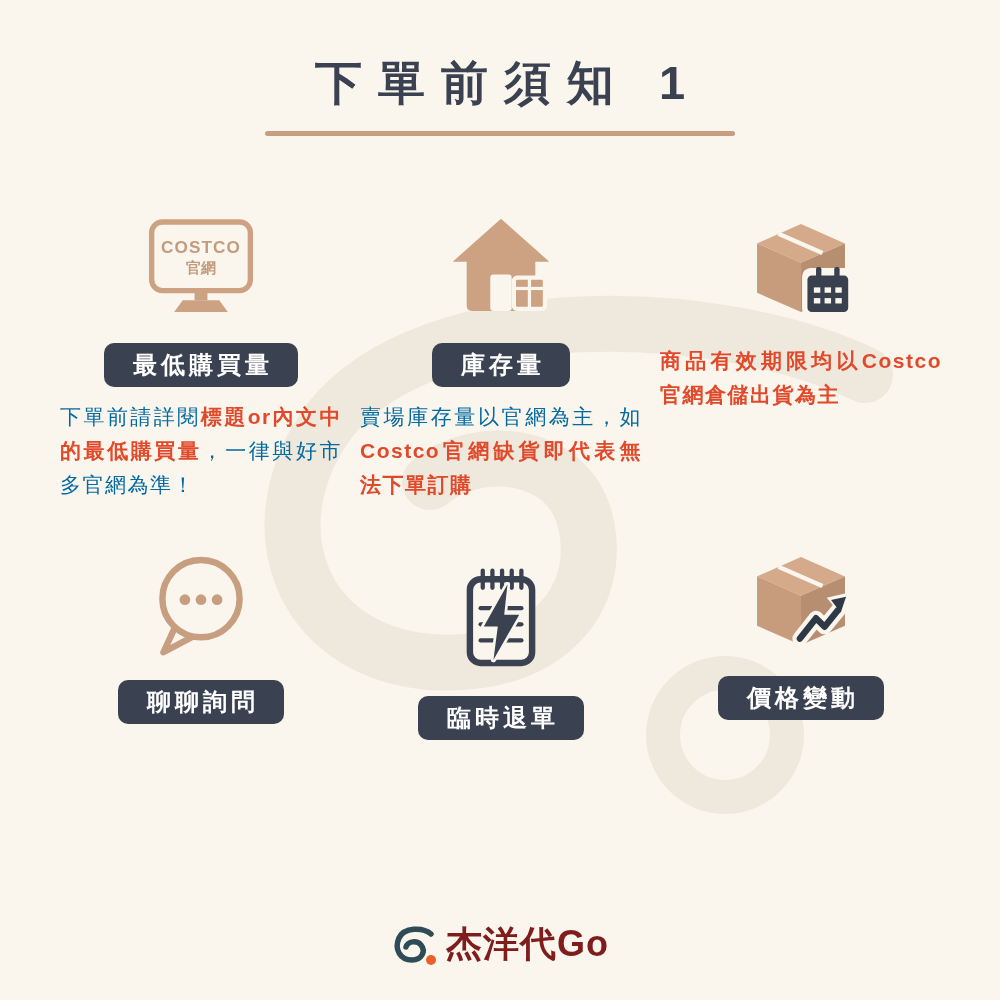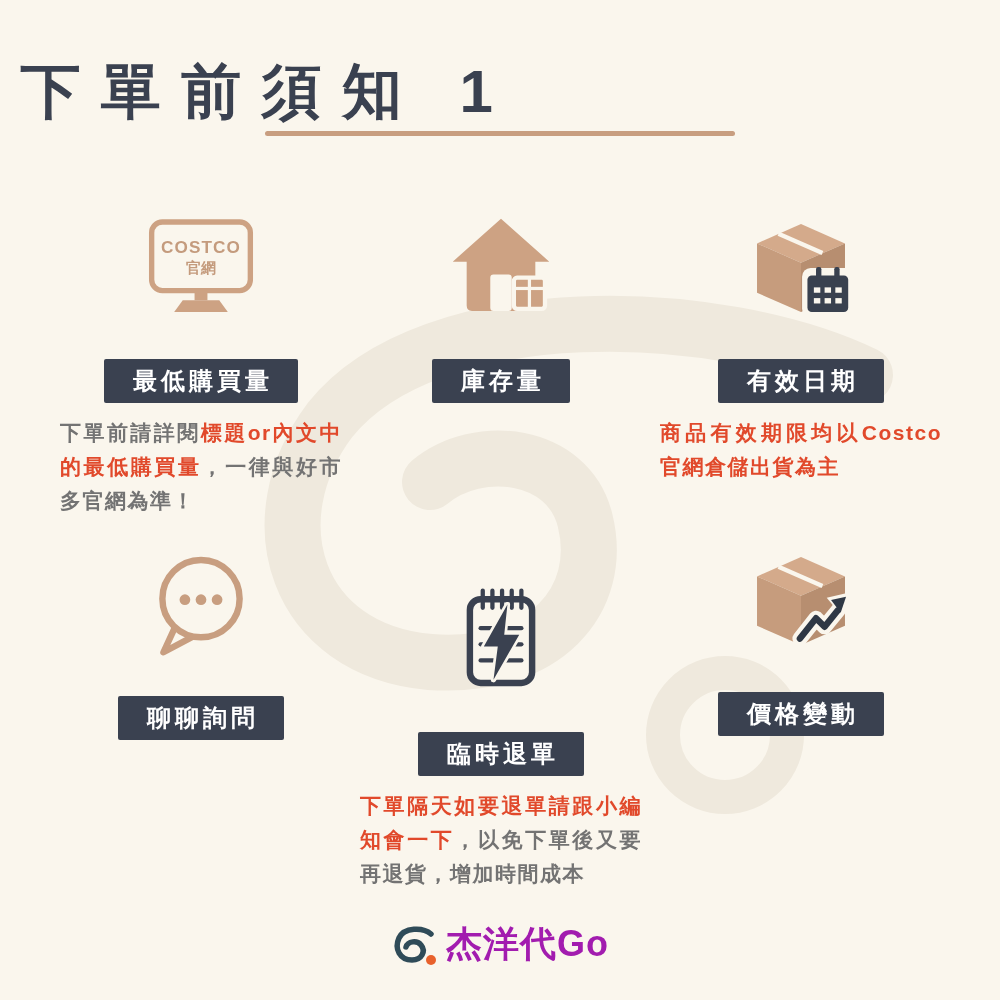--- a/index.html
+++ b/index.html
@@ -8,66 +8,67 @@
     font-family:"Liberation Sans","DejaVu Sans",sans-serif;
     background:#FAF6ED;
     overflow:hidden;
   }
   .poster{position:relative;width:1000px;height:1000px;background:#FAF6ED;}
   .watermark{position:absolute;inset:0;z-index:0;pointer-events:none;}
   .content{position:absolute;inset:0;z-index:1;}
 
   .title{
     position:absolute;top:52px;left:0;width:100%;
-    font-size:60px;font-weight:700;
+    text-align:center;
+    font-size:47px;font-weight:700;
     color:#3A4150;letter-spacing:0.34em;text-indent:0.34em;
   }
   .title-underline{
     position:absolute;top:131px;left:calc(50% - 235px);
     width:470px;height:5px;border-radius:3px;background:#C89E80;
   }
 
   .section{
     position:absolute;width:282px;
     display:flex;flex-direction:column;align-items:center;
   }
   .sec-r1c1{left:60px;top:203px;}
   .sec-r1c2{left:360px;top:203px;justify-content:flex-end;}
   .sec-r1c3{left:660px;top:203px;}
   .sec-r2c1{left:60px;top:540px;}
-  .sec-r2c2{left:360px;top:576px;}
+  .sec-r2c2{left:360px;top:556px;}
   .sec-r2c3{left:660px;top:536px;}
 
   .icon-box{height:128px;display:flex;align-items:center;justify-content:center;}
   .icon-box svg{display:block;}
 
   .badge{
-    margin-top:28px;
+    margin-top:12px;
     background:#3A4150;color:#FFFFFF;
     font-size:24px;font-weight:700;
     letter-spacing:4px;text-indent:4px;
-    padding:6px 25px;border-radius:2px;
+    padding:6px 25px;border-radius:10px;
     white-space:nowrap;
   }
   .sec-text{
     margin-top:13px;width:100%;
     font-size:21px;line-height:1.62;
     letter-spacing:1.5px;
     text-align:justify;
     color:#3B3B3B;font-weight:500;
   }
-  .t-dark{color:#737373;font-weight:bold;}
+  .t-dark{color:#0369a1;}
   .t-red{color:#E1492B;font-weight:700;}
 
   .footer{
     position:absolute;top:920px;left:0;width:100%;
     display:flex;align-items:center;justify-content:center;gap:9px;
   }
   .brand-text{
-    font-size:36px;font-weight:800;color:#a21caf;letter-spacing:1px;
+    font-size:36px;font-weight:800;color:#7f1d1d;letter-spacing:1px;
   }
 </style>
 </head>
 <body>
 
 <div class="poster">
 
   <svg class="watermark" viewBox="0 0 1000 1000" width="1000" height="1000">
     <path d="M 865 375 C 720 305, 430 295, 330 420 C 255 520, 295 650, 430 662 C 545 670, 605 600, 585 520 C 568 452, 478 442, 430 482" fill="none" stroke="#EFE9DD" stroke-width="56" stroke-linecap="round"></path>
     <circle cx="725" cy="735" r="62" fill="none" stroke="#EFE9DD" stroke-width="34"></circle>
@@ -96,20 +97,21 @@
       <div class="icon-box">
         <svg width="118" height="118" viewBox="0 0 110 110">
           <path d="M55 10 L10 50 L23 50 L23 91 Q23 96 28 96 L82 96 Q87 96 87 91 L87 50 L100 50 Z" fill="#CDA283"></path>
           <rect x="45" y="62" width="20" height="34" rx="3" fill="#FAF6ED"></rect>
           <rect x="67" y="65" width="29" height="29" rx="3" fill="#CDA283" stroke="#FAF6ED" stroke-width="4"></rect>
           <line x1="81.5" y1="65" x2="81.5" y2="94" stroke="#FAF6ED" stroke-width="3"></line>
           <line x1="67" y1="75" x2="96" y2="75" stroke="#FAF6ED" stroke-width="3"></line>
         </svg>
       </div>
       <div class="badge">庫存量</div>
+      <div class="sec-text"><span class="t-dark">賣場庫存量以官網為主，如</span><span class="t-red">Costco官網缺貨即代表無法下單訂購</span></div>
     </div>
 
     <div class="section sec-r1c3">
       <div class="icon-box">
         <svg width="118" height="118" viewBox="0 0 110 110">
           <polygon points="14,33 55,15 96,33 55,51" fill="#D4AA8B"></polygon>
           <polygon points="14,33 55,51 55,97 14,79" fill="#C69C7D"></polygon>
           <polygon points="96,33 55,51 55,97 96,79" fill="#B78E70"></polygon>
           <line x1="34" y1="24" x2="75" y2="42" stroke="#FAF6ED" stroke-width="4"></line>
           <rect x="56" y="56" width="48" height="46" rx="8" fill="#FAF6ED"></rect>
@@ -119,21 +121,20 @@
           <g fill="#FAF6ED">
             <rect x="67" y="74" width="6" height="5"></rect>
               <rect x="77" y="74" width="6" height="5"></rect>
               <rect x="87" y="74" width="6" height="5"></rect>
             <rect x="67" y="84" width="6" height="5"></rect>
               <rect x="77" y="84" width="6" height="5"></rect>
               <rect x="87" y="84" width="6" height="5"></rect>
           </g>
         </svg>
       </div>
-      <div class="badge">有效日期</div>
       <div class="sec-text"><span class="t-red">商品有效期限均以Costco官網倉儲出貨為主</span></div>
     </div>
 
     <div class="section sec-r2c1">
       <div class="icon-box">
         <svg width="118" height="118" viewBox="0 0 110 110">
           <polygon points="32,74 20,100 50,84" fill="#FAF6ED" stroke="#C89E80" stroke-width="6" stroke-linejoin="round"></polygon>
           <circle cx="55" cy="50" r="36" fill="#FAF6ED" stroke="#C89E80" stroke-width="6"></circle>
           <circle cx="40" cy="51" r="5" fill="#C89E80"></circle>
           <circle cx="55" cy="51" r="5" fill="#C89E80"></circle>
@@ -156,21 +157,20 @@
           </g>
           <g stroke="#3A4150" stroke-width="4" stroke-linecap="round">
             <line x1="36" y1="44" x2="74" y2="44"></line>
             <line x1="36" y1="59" x2="74" y2="59"></line>
             <line x1="36" y1="74" x2="74" y2="74"></line>
           </g>
           <polygon points="61,22 39,61 52,61 48,92 72,50 58,50" fill="#3A4150" stroke="#FAF6ED" stroke-width="5" paint-order="stroke" stroke-linejoin="round"></polygon>
         </svg>
       </div>
       <div class="badge">臨時退單</div>
-      <div class="sec-text"><span class="t-red">下單隔天如要退單請跟小編知會一下</span><span class="t-dark">，以免下單後又要再退貨，增加時間成本</span></div>
     </div>
 
     <div class="section sec-r2c3">
       <div class="icon-box">
         <svg width="118" height="118" viewBox="0 0 110 110">
           <polygon points="14,33 55,15 96,33 55,51" fill="#D4AA8B"></polygon>
           <polygon points="14,33 55,51 55,97 14,79" fill="#C69C7D"></polygon>
           <polygon points="96,33 55,51 55,97 96,79" fill="#B78E70"></polygon>
           <line x1="34" y1="24" x2="75" y2="42" stroke="#FAF6ED" stroke-width="4"></line>
           <polyline points="54,91 69,72 77,80 90,64" fill="none" stroke="#FAF6ED" stroke-width="14" stroke-linecap="round" stroke-linejoin="round"></polyline>

